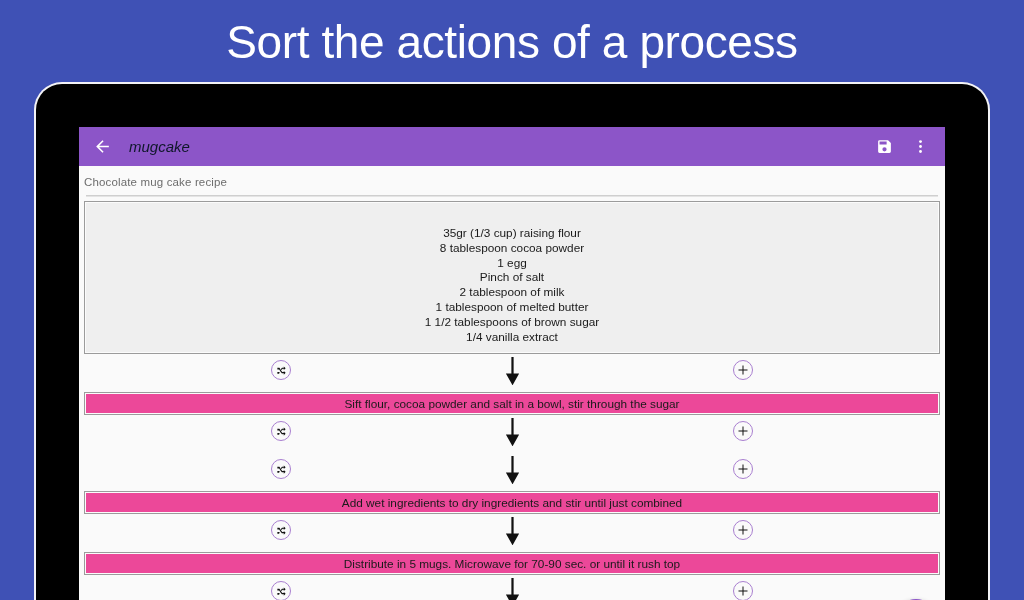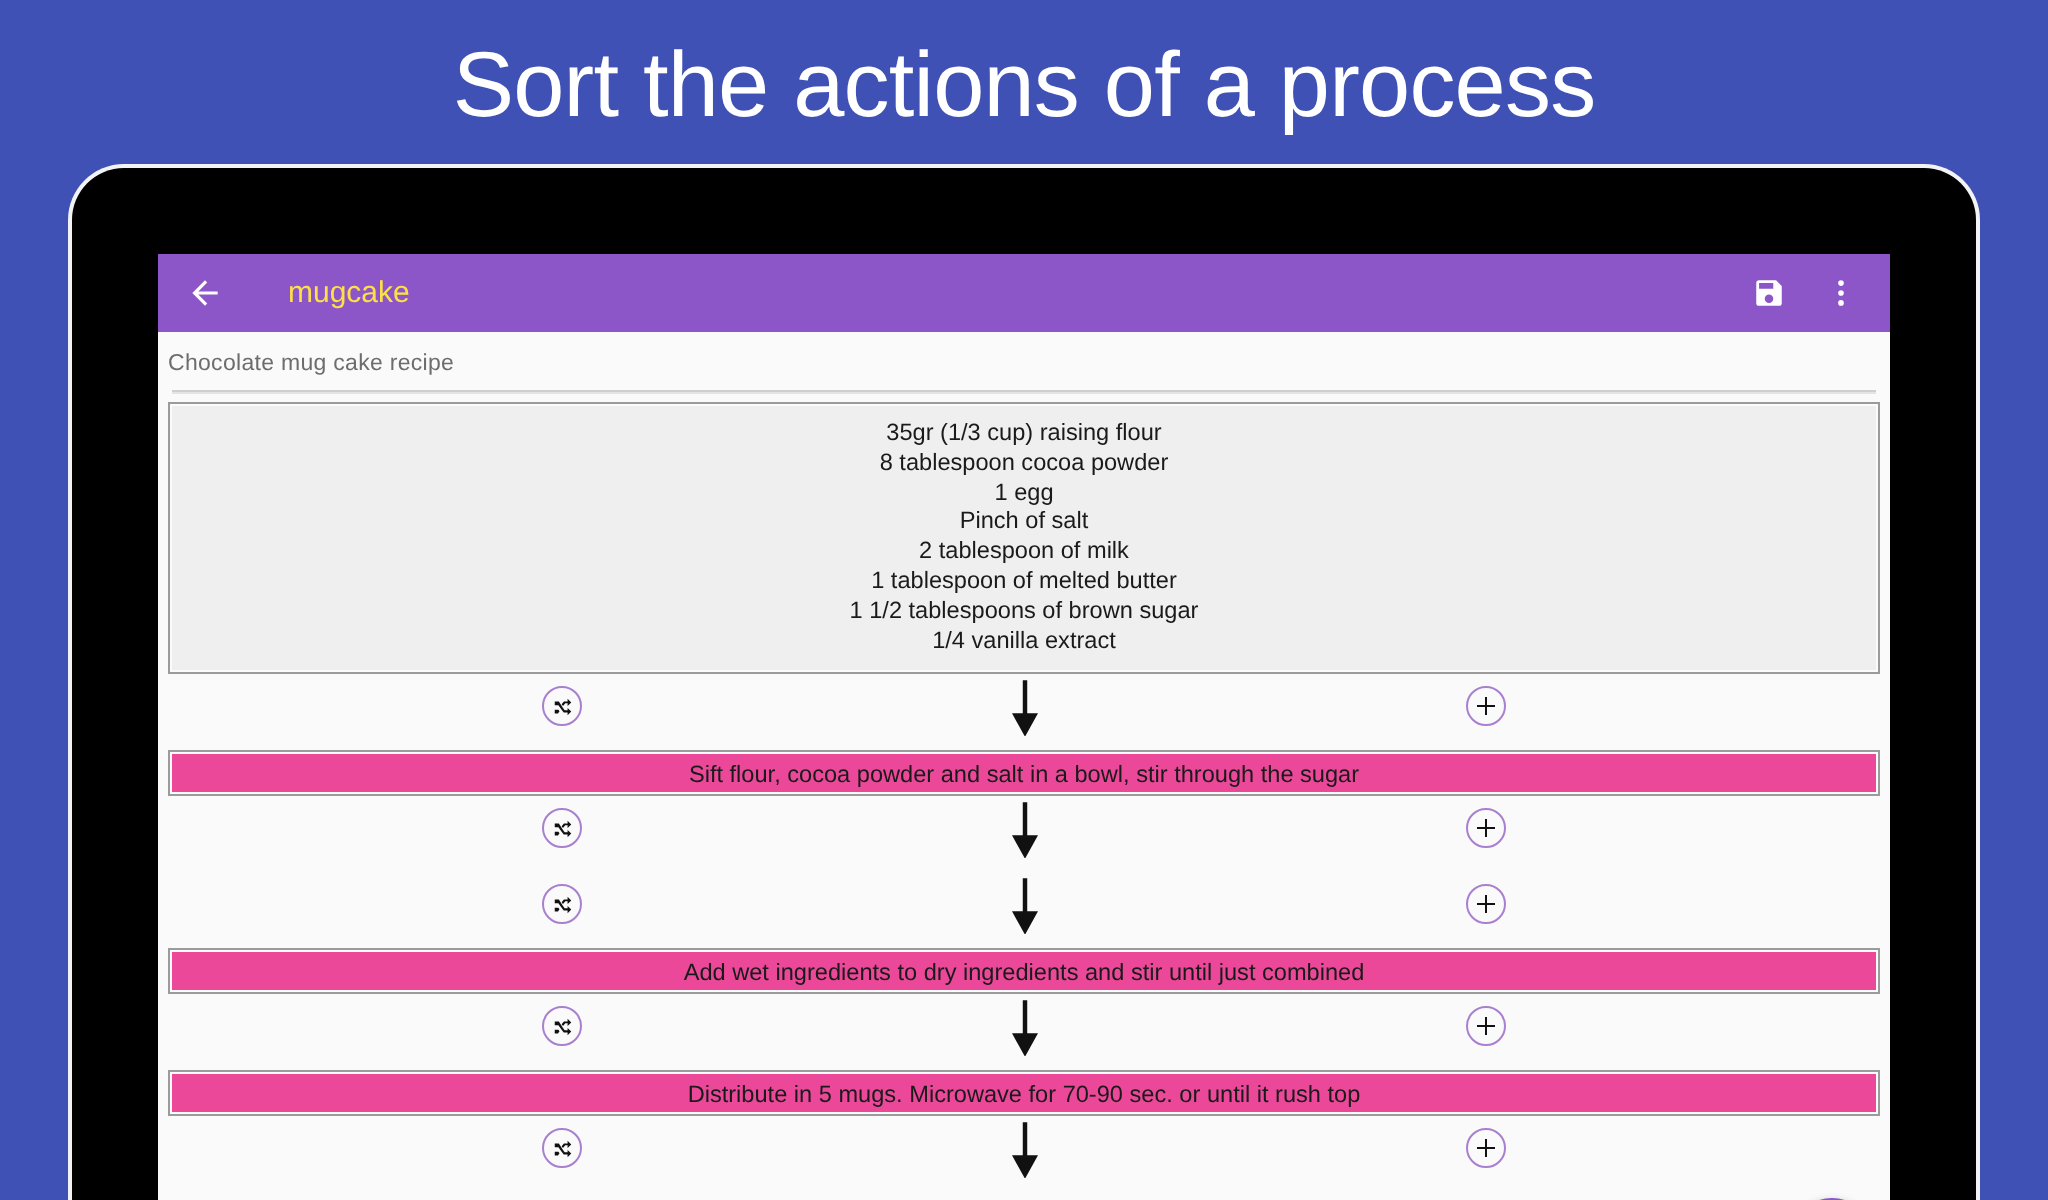--- a/index.html
+++ b/index.html
@@ -67,26 +67,27 @@
   .appbar-icon {
     width: 30px;
     height: 30px;
     display: flex;
     align-items: center;
     justify-content: center;
     flex: 0 0 auto;
   }
 
   .appbar-title {
-    color: #fde047;
+    color: #0f172a;
     font-size: 15px;
     font-weight: 400;
-    margin-left: 27px;
+    margin-left: 12px;
     flex: 1 1 auto;
     white-space: nowrap;
+    font-style: italic;
   }
 
   .appbar-actions {
     display: flex;
     align-items: center;
     gap: 6px;
   }
 
   
   .content {
@@ -108,21 +109,21 @@
     height: 2px;
     background: #cfcfcf;
     margin: 0 2px 4px 2px;
     border-bottom: 1px solid #e4e4e4;
   }
 
   
   .ingredients-box {
     border: 1px solid #9b9b9b;
     background: #efefef;
-    padding: 7px 8px 9px 8px;
+    padding: 24px 8px 9px 8px;
     text-align: center;
     box-shadow: inset 0 0 0 1px #fbfbfb;
   }
 
   .ingredient-line {
     font-size: 11.8px;
     color: #1a1a1a;
     line-height: 14.8px;
     white-space: nowrap;
   }

